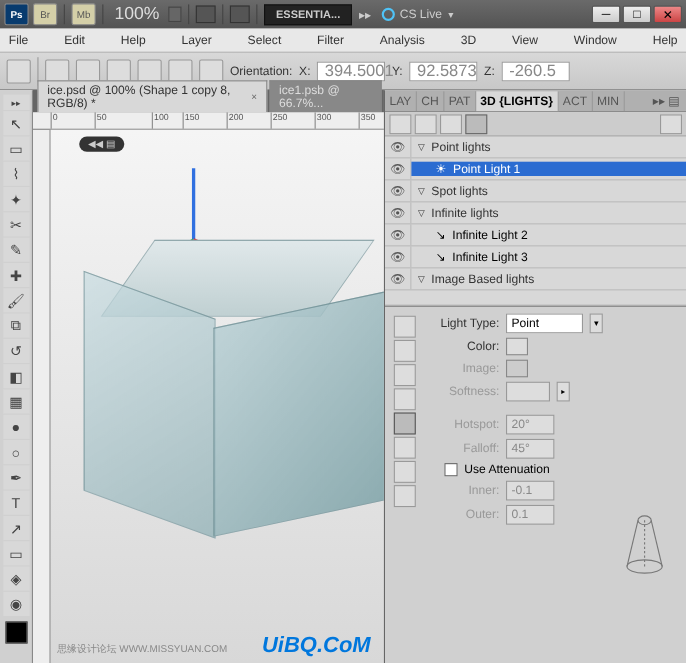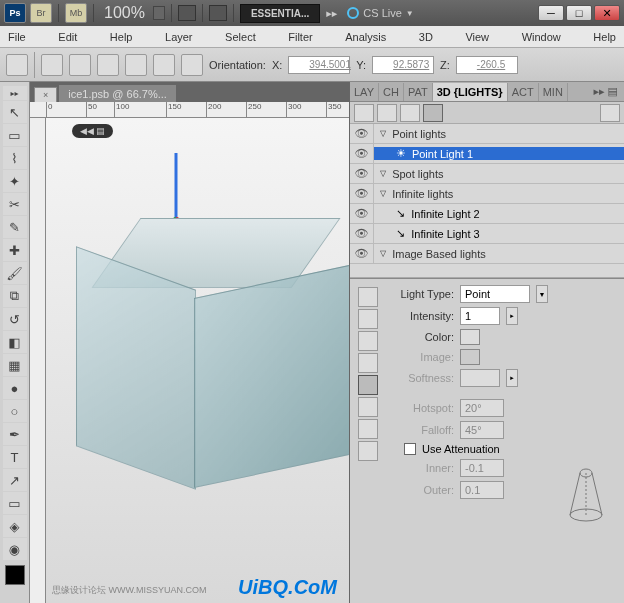--- a/index.html
+++ b/index.html
@@ -15,21 +15,21 @@
 .titlebar .cslive { color:#ccc; display:flex; align-items:center; gap:4px; margin-left:6px; }
 .titlebar .cslive .circ { width:12px; height:12px; border:2px solid #4fc3f7; border-radius:50%; }
 .titlebar .win-btns { margin-left:auto; display:flex; gap:2px; }
 .titlebar .wb { width:26px; height:16px; background:linear-gradient(#eee,#ccc); border:1px solid #555; border-radius:2px; display:flex; align-items:center; justify-content:center; }
 .titlebar .wb.close { background:linear-gradient(#e88,#c44); }
 .menubar { height:22px; background:#e8e8e8; display:flex; align-items:center; padding:0 8px; gap:14px; border-bottom:1px solid #aaa;justify-content:space-between; }
 .menubar span { color:#333; cursor:default; }
 .optbar { height:34px; background:linear-gradient(#d8d8d8,#c8c8c8); border-bottom:1px solid #888; display:flex; align-items:center; padding:0 6px; gap:6px; }
 .optbar .ob-icon { width:22px; height:22px; background:#ddd; border:1px solid #999; border-radius:2px; }
 .optbar .ob-lbl { color:#333; }
-.optbar .ob-field { width:62px; height:18px; background:#fff; border:1px solid #999; padding:0 20px; display:flex; align-items:center; color:#888; font-size:10px;text-decoration:underline; }
+.optbar .ob-field { width:62px; height:18px; background:#fff; border:1px solid #999; padding:0 6px; display:flex; align-items:center; color:#888; font-size:15px; }
 .content { display:flex; height:521px; }
 .toolbar { width:30px; background:#d0d0d0; border-right:1px solid #888; display:flex; flex-direction:column; align-items:center; padding-top:4px; gap:1px; }
 .toolbar .tool { width:24px; height:22px; background:#d8d8d8; border:1px solid transparent; display:flex; align-items:center; justify-content:center; font-size:13px; color:#444; }
 .toolbar .tool.dbl { height:14px; font-size:8px; }
 .toolbar .swatch { width:20px; height:20px; border:1px solid #666; margin-top:4px; }
 .canvas-area { flex:1; background:#5a5a5a; display:flex; flex-direction:column; }
 .tabs { height:20px; background:#656565; display:flex; align-items:flex-end; padding-left:4px; }
 .tab { background:#d8d8d8; padding:2px 8px; font-size:10px; color:#333; border:1px solid #888; border-bottom:none; margin-right:2px; display:flex; align-items:center; gap:4px; }
 .tab.inactive { background:#888; color:#ddd; }
 .tab .close-x { font-size:9px; color:#666; }
@@ -160,30 +160,31 @@
     <div class="tool">↗</div>
     <div class="tool">▭</div>
     <div class="tool">◈</div>
     <div class="tool">◉</div>
     <div class="swatch" style="background:#000"></div>
   </div>
 
   <div class="canvas-area">
     <div class="tabs">
       <div class="tab">
+        <span>ice.psd @ 100% (Shape 1 copy 8, RGB/8) *</span>
         <span class="close-x">×</span>
       </div>
       <div class="tab inactive">
         <span>ice1.psb @ 66.7%...</span>
       </div>
     </div>
     <div class="ruler-h">
       <span class="tick" style="left:16px">0</span>
       <span class="tick" style="left:56px">50</span>
-      <span class="tick" style="left:84px">100</span>
+      <span class="tick" style="left:108px">100</span>
       <span class="tick" style="left:136px">150</span>
       <span class="tick" style="left:176px">200</span>
       <span class="tick" style="left:216px">250</span>
       <span class="tick" style="left:256px">300</span>
       <span class="tick" style="left:296px">350</span>
     </div>
     <div class="canvas-wrap">
       <div class="ruler-v"></div>
       <div class="canvas">
         <div style="position:absolute;top:6px;left:26px;background:#333;border-radius:8px;padding:2px 8px;color:#ccc;font-size:9px">◀◀ ▤</div>
@@ -286,25 +287,20 @@
           <div class="p-icon"></div>
           <div class="p-icon"></div>
         </div>
         <div class="props-right">
           <div class="p-row">
             <span class="p-lbl">Light Type:</span>
             <div class="p-field">Point</div>
             <div class="p-dd">▼</div>
           </div>
           <div class="p-row">
-            <span class="p-lbl">Intensity:</span>
-            <div class="p-field" style="width:40px">1</div>
-            <div class="p-dd">▸</div>
-          </div>
-          <div class="p-row">
             <span class="p-lbl">Color:</span>
             <div class="swatch-sm"></div>
           </div>
           <div class="p-row">
             <span class="p-lbl dis">Image:</span>
             <div class="swatch-sm" style="background:#ccc"></div>
           </div>
           <div class="p-row">
             <span class="p-lbl dis">Softness:</span>
             <div class="p-field dis" style="width:40px"></div>

